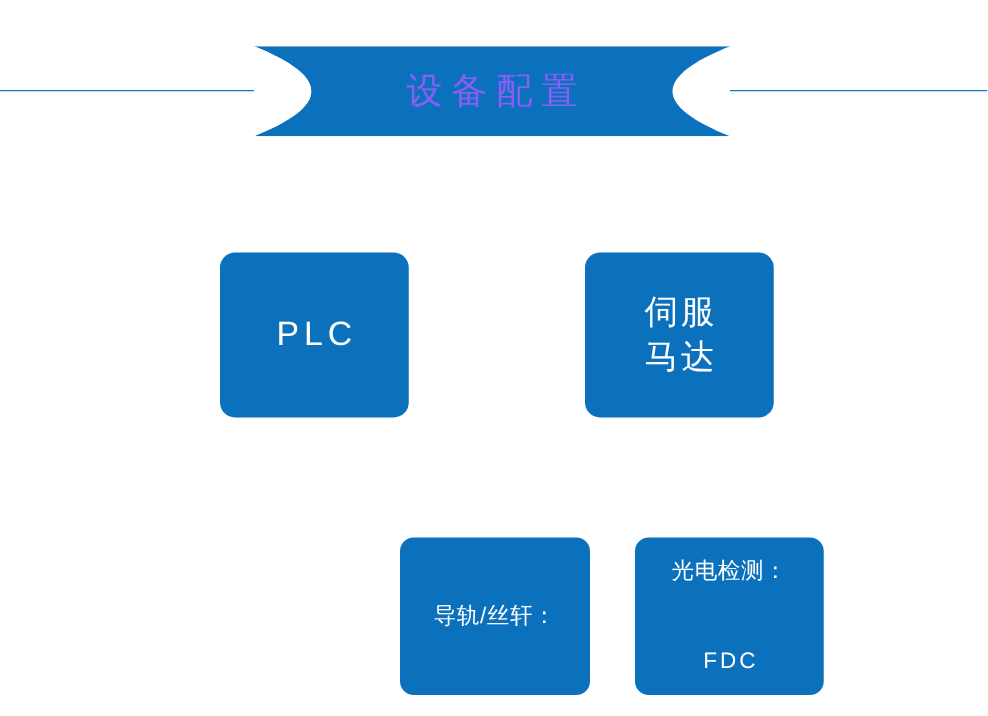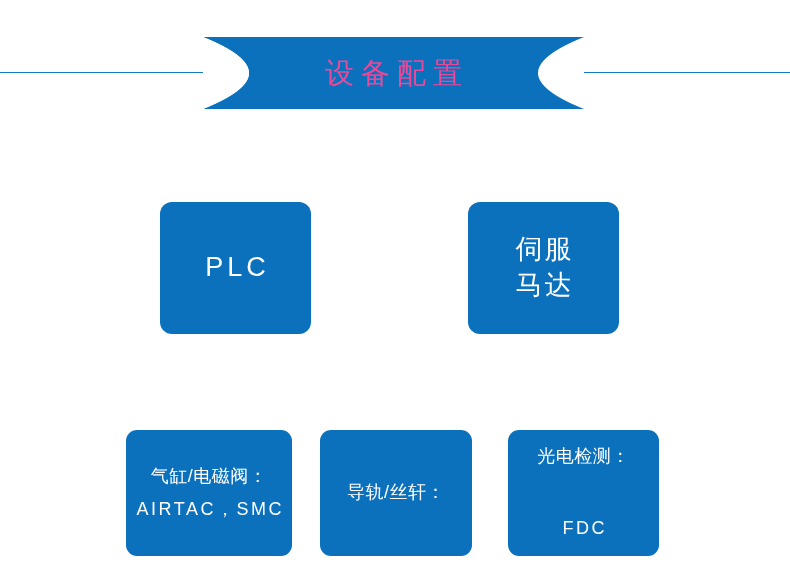--- a/index.html
+++ b/index.html
@@ -56,21 +56,21 @@
 
   .ribbon-title {
     position: absolute;
     left: 203px;
     top: 37px;
     width: 381px;
     height: 72px;
     display: flex;
     align-items: center;
     justify-content: center;
-    color: #ec4899;
+    color: #8b5cf6;
     font-size: 29px;
     line-height: 1;
     letter-spacing: 7px;
     text-indent: 7px;
     font-weight: 400;
     white-space: nowrap;
     pointer-events: none;
   }
 
   
@@ -102,21 +102,21 @@
   .card-top .card-line {
     font-size: 27px;
     letter-spacing: 2px;
     text-indent: 2px;
   }
   .card-top .card-line.latin {
     letter-spacing: 4px;
     text-indent: 4px;
   }
 
-  #card-plc   { left: 160px; }
+  #card-plc   { left: 176px; }
   #card-servo { left: 468px; }
 
   
   .card-bottom {
     width: 166px;
     height: 126px;
     top: 430px;
     border-radius: 11px;
   }
   .card-bottom .card-line {
@@ -158,24 +158,20 @@
 
   <div class="card card-top" id="card-plc">
     <span class="card-line latin">PLC</span>
   </div>
 
   <div class="card card-top" id="card-servo">
     <span class="card-line">伺服</span>
     <span class="card-line">马达</span>
   </div>
 
-  <div class="card card-bottom" id="card-cylinder">
-    <span class="card-line">气缸/电磁阀：</span>
-    <span class="card-line latin line-gap">AIRTAC，SMC</span>
-  </div>
 
   <div class="card card-bottom" id="card-rail">
     <span class="card-line">导轨/丝轩：</span>
   </div>
 
   <div class="card card-bottom" id="card-sensor">
     <span class="card-line">光电检测：</span>
     <span class="card-line latin line-gap">FDC</span>
   </div>
 

